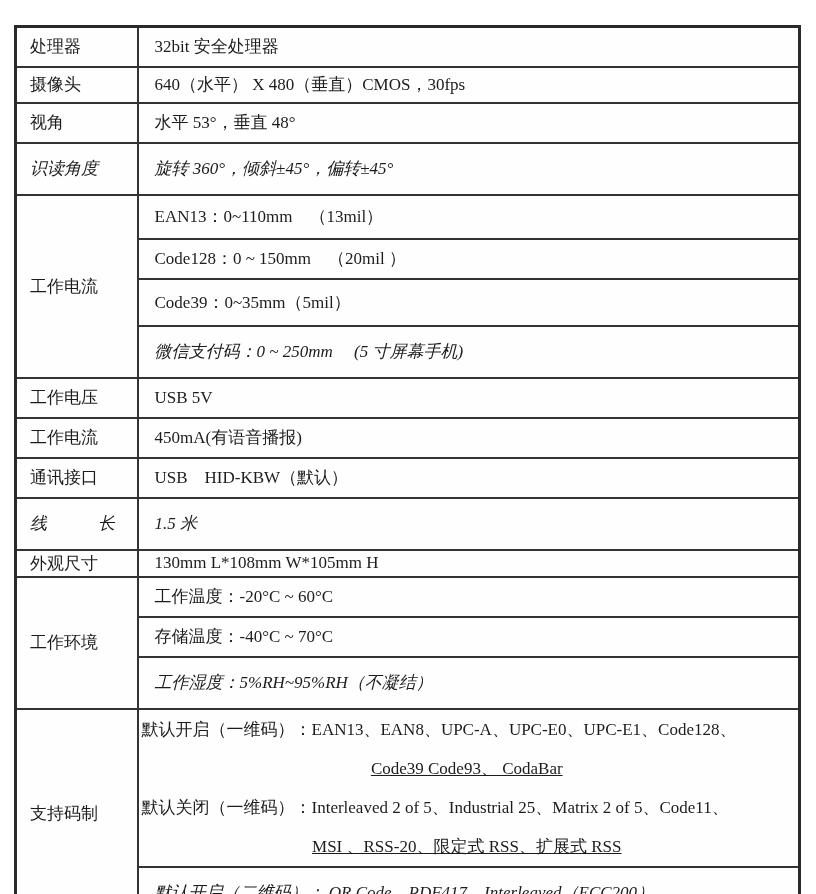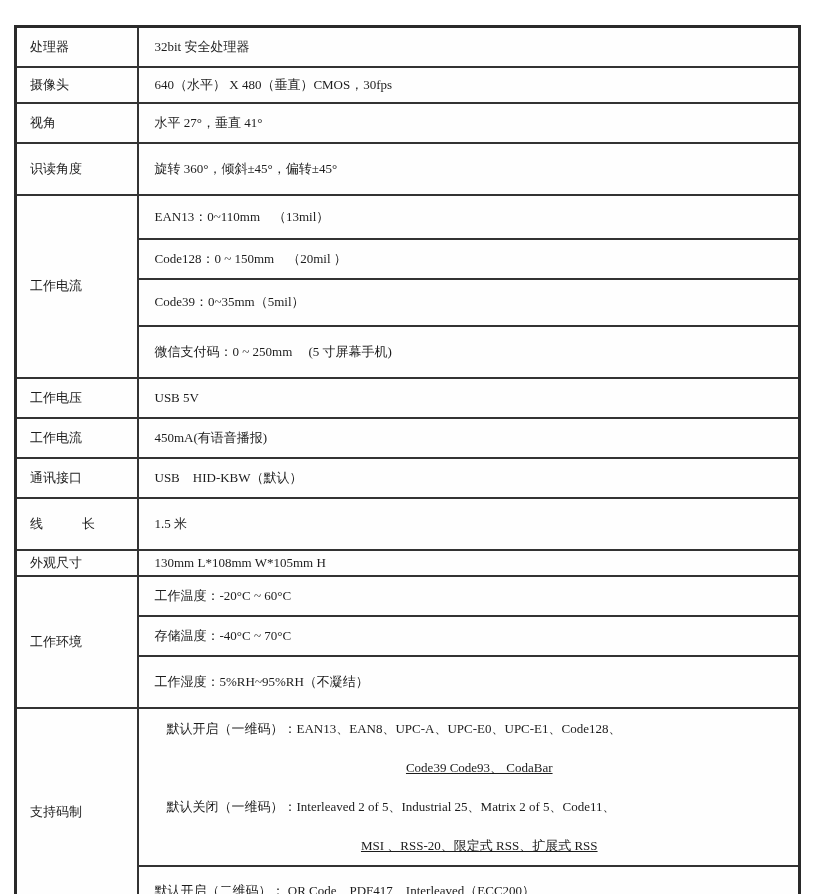--- a/index.html
+++ b/index.html
@@ -20,51 +20,51 @@
     left: 14px;
     top: 25px;
     width: 787px;
     border-collapse: collapse;
     table-layout: fixed;
     border: 3px solid #2a2a2a;
     background: #fefefe;
   }
   table.spec td {
     border: 2px solid #333333;
-    font-size: 13px;
+    font-size: 17px;
     vertical-align: middle;
     overflow: hidden;
     white-space: nowrap;
   }
   td.lbl {
     width: 122px;
     padding-left: 13px;
     text-align: left;
   }
   td.val {
     padding-left: 16px;
     text-align: left;
   }
   td.multi {
     white-space: normal;
-    padding: 0 6px 0 28px;
+    padding: 0 6px 0 3px;
     vertical-align: middle;
   }
   td.multi .line {
     line-height: 39px;
     white-space: nowrap;
   }
   td.multi .line.cont {
     text-align: center;
     text-decoration: underline;
   }
   
   tr.h40  { height: 40px; }
   tr.h39  { height: 36px; }
-  tr.h42  { height: 52px; }
+  tr.h42  { height: 52px; font-style: italic; }
   tr.h44  { height: 44px; }
   tr.h38  { height: 47px; }
   tr.h41  { height: 26px; margin-top: 30px; }
   tr.h158 { height: 158px; }
 </style>
 </head>
 <body>
 
 <table class="spec">
   <colgroup>
@@ -75,21 +75,21 @@
     <tr class="h40">
       <td class="lbl">处理器</td>
       <td class="val">32bit 安全处理器</td>
     </tr>
     <tr class="h39">
       <td class="lbl">摄像头</td>
       <td class="val">640（水平）  X 480（垂直）CMOS，30fps</td>
     </tr>
     <tr class="h40">
       <td class="lbl">视角</td>
-      <td class="val">水平 27°，垂直 41°</td>
+      <td class="val">水平 53°，垂直 48°</td>
     </tr>
     <tr class="h42">
       <td class="lbl">识读角度</td>
       <td class="val">旋转 360°，倾斜±45°，偏转±45°</td>
     </tr>
     <tr class="h44">
       <td class="lbl" rowspan="4">工作电流</td>
       <td class="val">EAN13：0~110mm　（13mil）</td>
     </tr>
     <tr class="h40">

